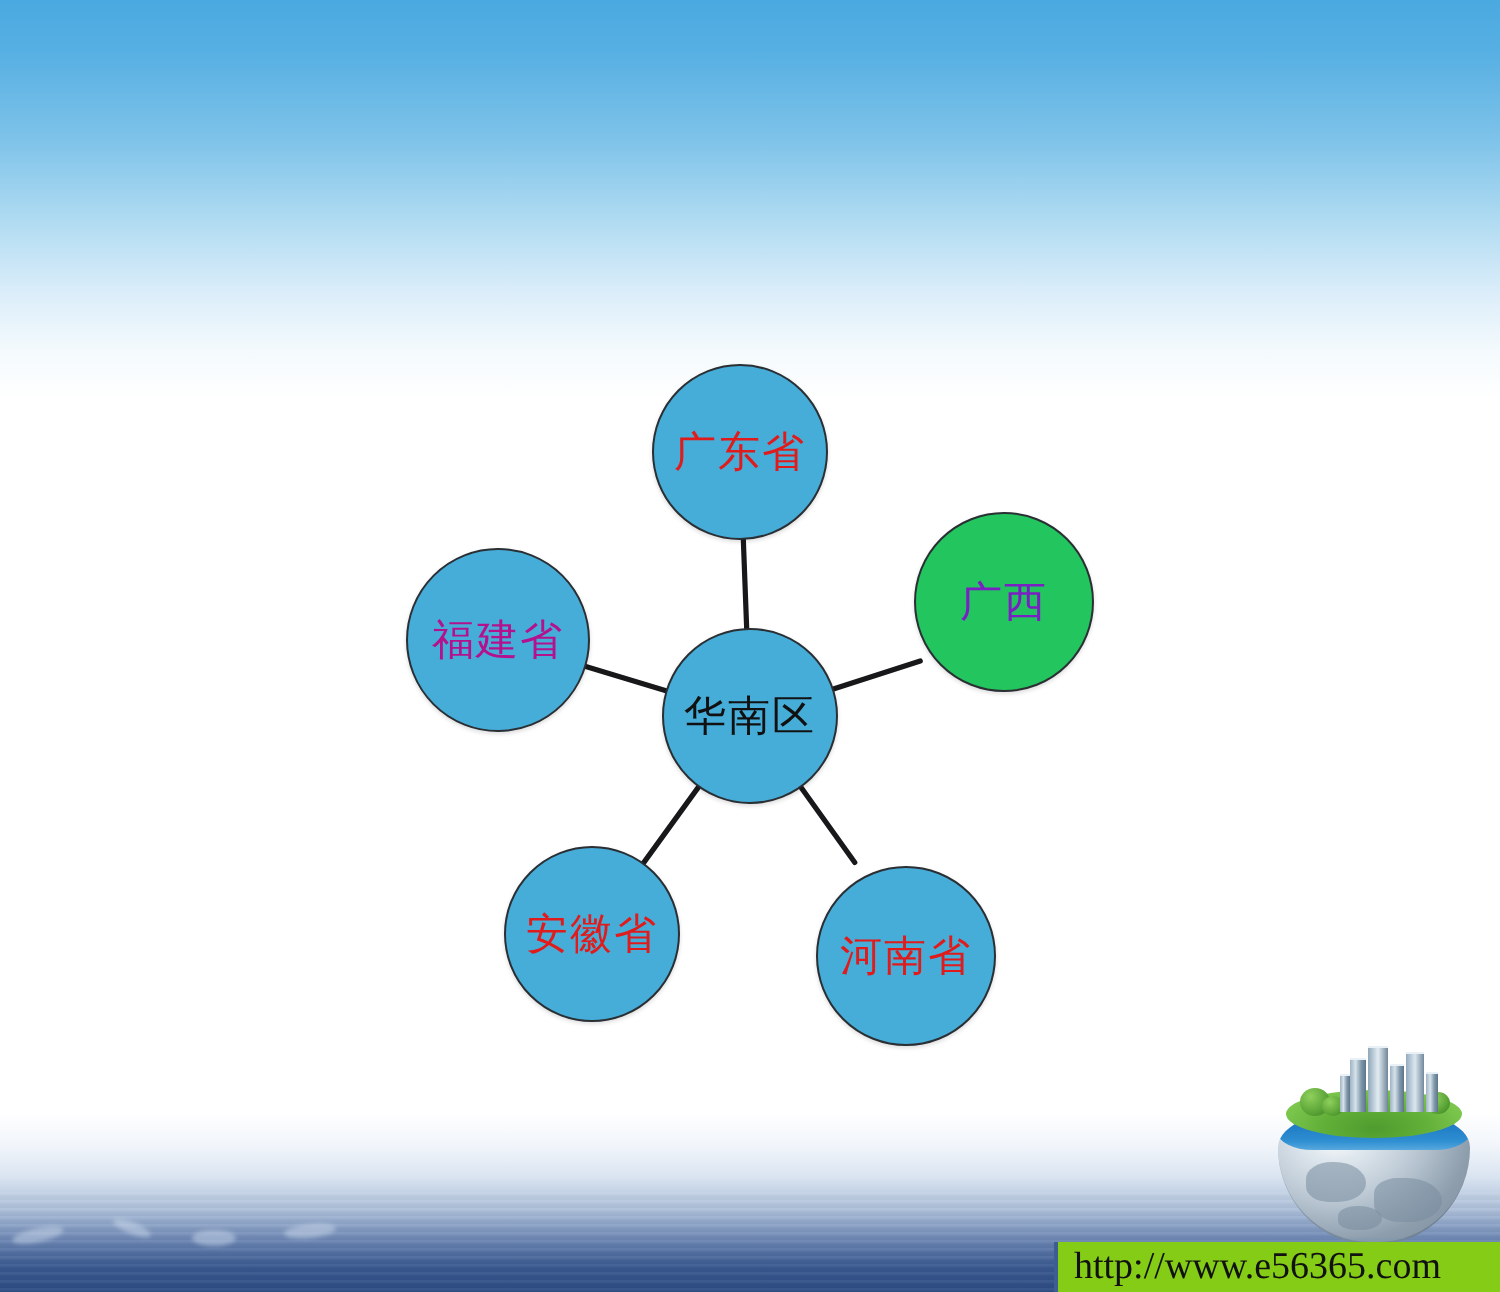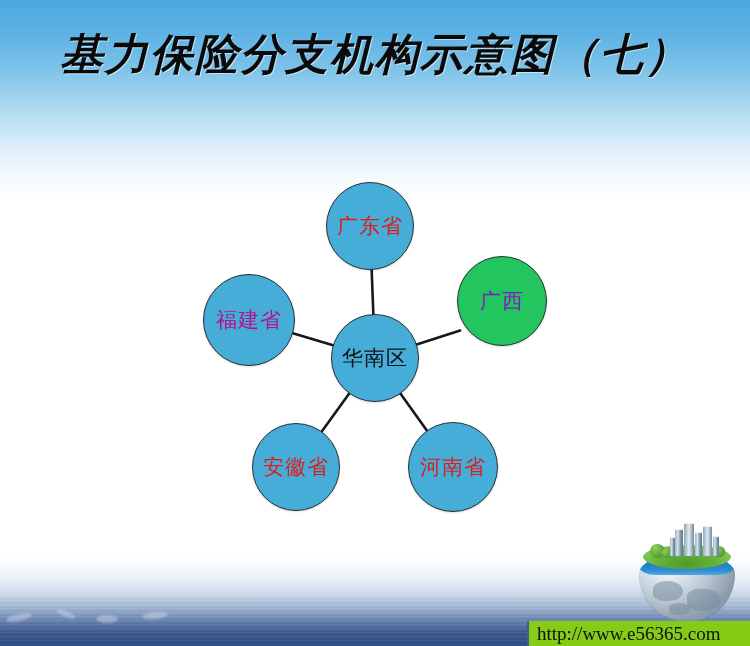--- a/index.html
+++ b/index.html
@@ -240,38 +240,37 @@
 <div id="slide">
 
   <div class="bg-sky"></div>
   <div class="bg-sea"></div>
   <div class="bg-sea-texture"></div>
   <div class="sea-glint glint-a"></div>
   <div class="sea-glint glint-b"></div>
   <div class="sea-glint glint-c"></div>
   <div class="sea-glint glint-d"></div>
 
-  <div class="title">基力保险分支机构示意图（七）</div>
 
   <div class="diagram">
     <svg class="connectors" width="750" height="646" viewBox="0 0 750 646">
         <line x1="373.37237935981267" y1="315.03081509905456" x2="371.62762064018733" y2="268.96918490094544" stroke="#18181a" stroke-width="2.6" stroke-linecap="round"></line>
         <line x1="415.92043264645486" y1="344.7894666259476" x2="460.1279293850229" y2="330.5177550804257" stroke="#18181a" stroke-width="2.6" stroke-linecap="round"></line>
         <line x1="400.0235803071585" y1="392.9688494035933" x2="427.39447596476805" y2="431.21792154050917" stroke="#18181a" stroke-width="2.6" stroke-linecap="round"></line>
         <line x1="349.7656290003422" y1="392.81704353117345" x2="321.2343709996578" y2="432.18295646882655" stroke="#18181a" stroke-width="2.6" stroke-linecap="round"></line>
         <line x1="333.83149873342734" y1="345.5841027926209" x2="292.08331527897144" y2="332.99338079841993" stroke="#18181a" stroke-width="2.6" stroke-linecap="round"></line>
       </svg>
 
   <div class="node" style="left: 326px; top: 182px; width: 88px; height: 88px; background: rgb(70, 173, 217); border-color: rgb(42, 47, 52);">
         <span class="node-label" style="color: rgb(224, 27, 27);">广东省</span>
       </div>
       <div class="node" style="left: 457px; top: 256px; width: 90px; height: 90px; background: #22c55e; border-color: rgb(42, 47, 52); align-items: center;">
         <span class="node-label" style="color: rgb(123, 31, 196);">广西</span>
       </div>
-      <div class="node" style="left: 408px; top: 422px; width: 90px; height: 90px; background: rgb(70, 173, 217); border-color: rgb(42, 47, 52);">
+      <div class="node" style="left: 408px; top: 433px; width: 90px; height: 90px; background: rgb(70, 173, 217); border-color: rgb(42, 47, 52);">
         <span class="node-label" style="color: rgb(224, 27, 27);">河南省</span>
       </div>
       <div class="node" style="left: 203px; top: 274px; width: 92px; height: 92px; background: rgb(70, 173, 217); border-color: rgb(42, 47, 52);">
         <span class="node-label" style="color: rgb(180, 18, 140);">福建省</span>
       </div>
       <div class="node" style="left: 252px; top: 423px; width: 88px; height: 88px; background: rgb(70, 173, 217); border-color: rgb(42, 47, 52);">
         <span class="node-label" style="color: rgb(224, 27, 27);">安徽省</span>
       </div>
       <div class="node node-center" style="left: 331px; top: 314px; width: 88px; height: 88px; background: rgb(70, 173, 217); border-color: rgb(42, 47, 52);">
         <span class="node-label" style="color: rgb(17, 17, 17);">华南区</span>

